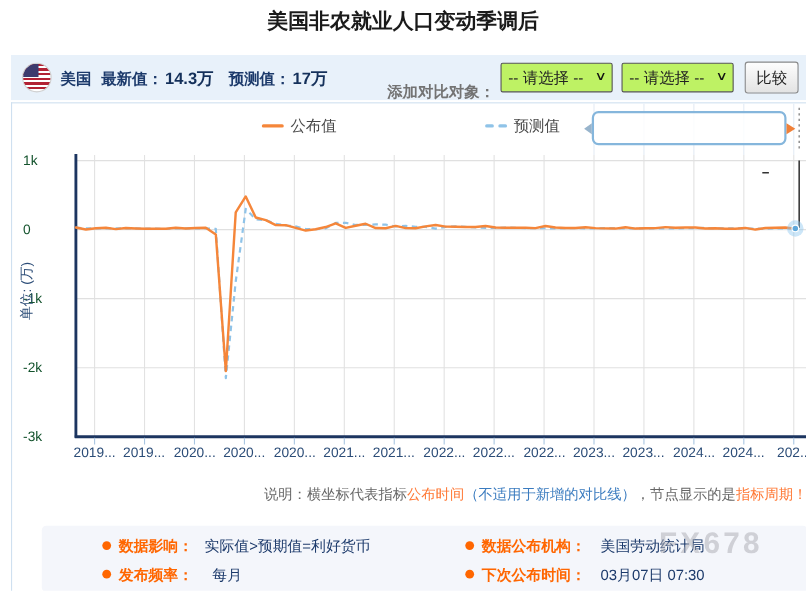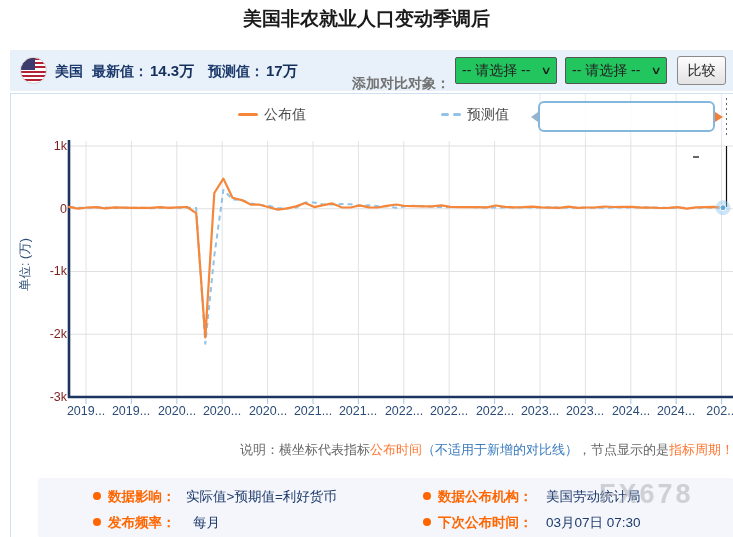--- a/index.html
+++ b/index.html
@@ -14,37 +14,37 @@
   
   .header-bar { top:50px; left:10px; width:723px; height:41px;
                 background:#e8f1fa; }
   .flag { top:7px; left:10px; width:27px; height:27px; border-radius:50%;
           background:repeating-linear-gradient(180deg,#b22234 0 2.1px,#fff 2.1px 4.2px);
           overflow:hidden; border:0.5px solid #d0d0d0; }
   .flag .canton { position:absolute; top:0; left:0; width:14px; height:12px; background:#3c3b6e; }
   .hdr-text { font-size:14px; color:#1c3a6b; top:13px;font-weight:bold; }
   .hdr-val  { font-size:15px; font-weight:bold; color:#14305a; top:12px; }
   .cmp-label { font-size:14px; font-weight:bold; color:#737373; top:25px;text-align:right; }
-  .fake-select { top:7px; height:27px; background:#22c55e; border:1px solid #555;
+  .fake-select { top:7px; height:27px; background:#bef264; border:1px solid #555;
                  border-radius:2px; font-size:14px; color:#222; line-height:25px;
                  padding:0 6px; display:flex; justify-content:space-between; align-items:center; width:102px;}
   .fake-select .chev { font-size:11px; color:#111; transform:scaleX(1.4); }
   .cmp-btn { top:6px; left:667px; width:49px; height:29px; background:linear-gradient(#fdfdfd,#e3e3e3);
              border:1px solid #8a8a8a; border-radius:3px; font-size:14px; color:#222;
              text-align:center; line-height:27px; }
 
   
   .chart-box { top:93px; left:10px; width:723px; height:524px;
                border-top:1px solid #cfe0f0; border-left:1px solid #cfe0f0; }
   .legend-label { font-size:14px; color:#4a4a4a; top:12px; }
   .lgd-solid { top:19px; left:227px; width:20px; height:3px; background:#f5863a; border-radius:2px; }
   .lgd-dash1 { top:19px; left:430px; width:8px; height:3px; background:#8fc3e8; border-radius:2px; }
   .lgd-dash2 { top:19px; left:442px; width:8px; height:3px; background:#8fc3e8; border-radius:2px; }
 
-  .ytick { left:10px; width:46px; text-align:right; font-size:12.5px; color:#7f1d1d; }
+  .ytick { left:10px; width:46px; font-size:12.5px; color:#14532d; }
   .xtick { top:310px; width:46px; text-align:center; font-size:12.5px; color:#2b4c77; white-space:nowrap; }
   .unit-label { left:-41px; top:162px; width:110px; text-align:center; font-size:12.5px;
                 color:#2b4c77; transform:rotate(-90deg); }
 
   
   .tooltip { top:7px; left:527px; width:177px; height:31px;
              background:rgba(255,255,255,0.82); border:2px solid #85b6dc; border-radius:6px;
              font-size:14.5px; font-weight:bold; color:#1f3a5f; text-align:center;
              line-height:27px; z-index:5; white-space:nowrap; }
   .tip-arrow-left { position:absolute; left:-9px; top:9px; width:0; height:0;

